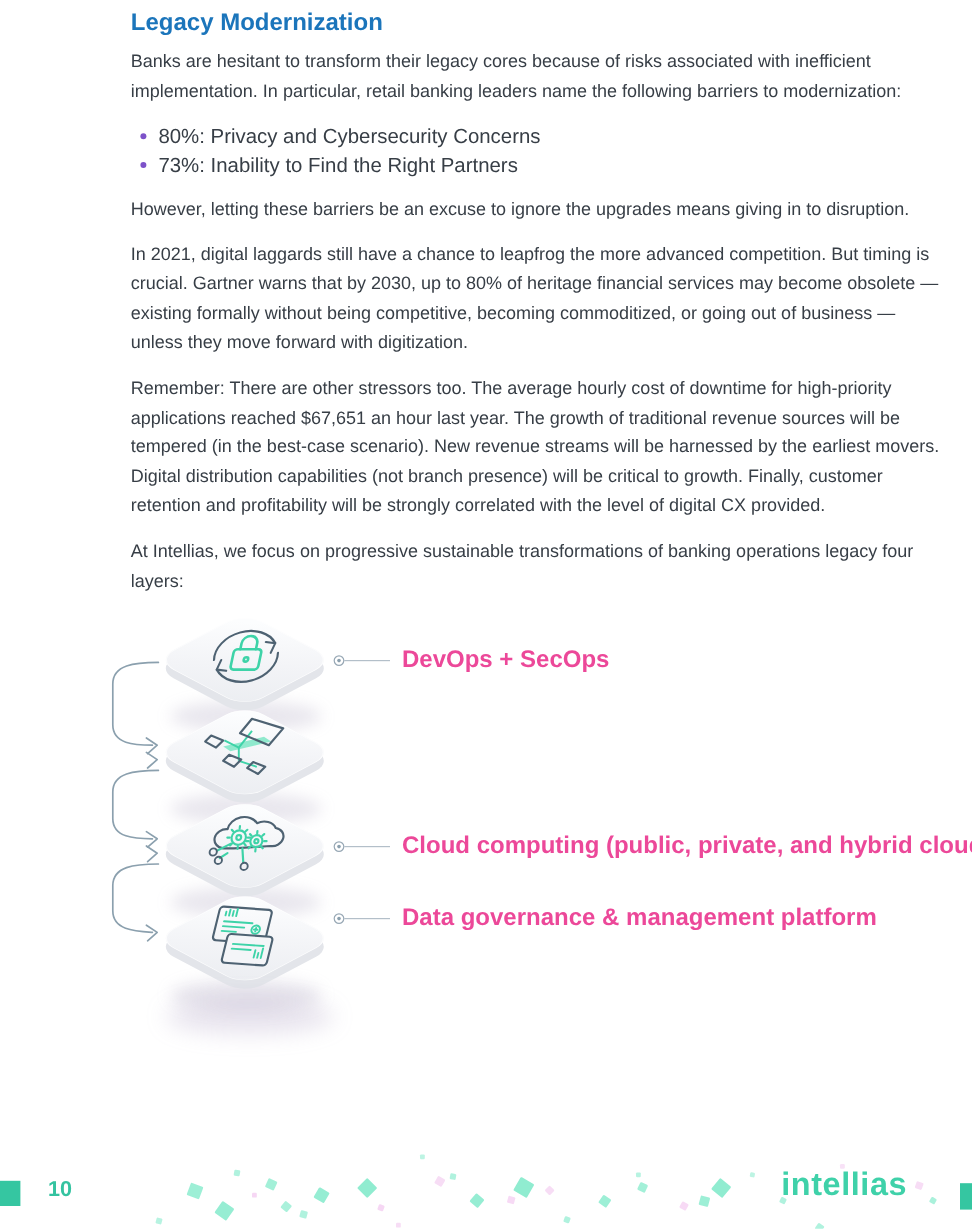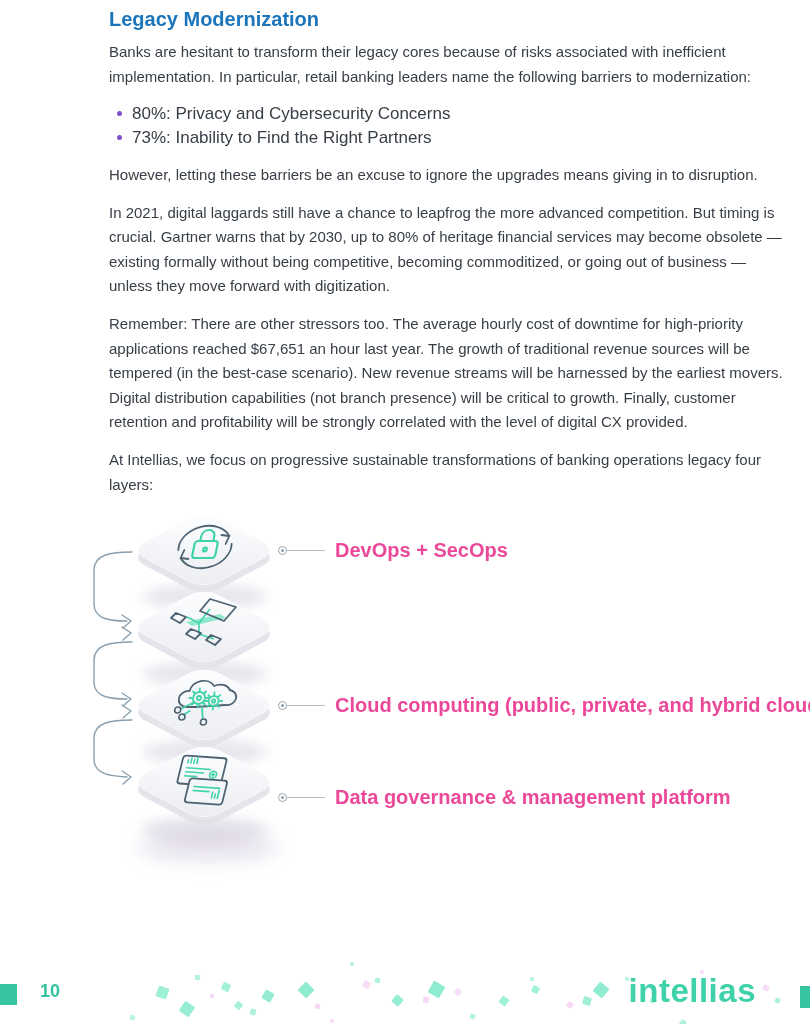--- a/index.html
+++ b/index.html
@@ -32,21 +32,21 @@
     background:rgba(150,132,178,0.22);filter:blur(9px);}
   .callout{position:absolute;display:flex;align-items:center;height:18px;}
   .ring{width:7px;height:7px;border:1px solid #98a8b5;border-radius:50%;position:relative;flex:0 0 auto;}
   .ring::after{content:"";position:absolute;left:2px;top:2px;width:3px;height:3px;border-radius:50%;background:#8ba0ae;}
   .cline{width:38px;height:1px;background:#b3bfc9;flex:0 0 auto;}
   .clabel{margin-left:10px;font-size:20px;font-weight:700;color:#ec4899;white-space:nowrap;}
   
   .corner-left{position:absolute;left:0;top:984px;width:17px;height:21px;background:#35c6a1;}
   .corner-right{position:absolute;left:800px;top:986px;width:10px;height:22px;background:#35c6a1;}
   .page-number{position:absolute;left:40px;top:981px;font-size:18px;font-weight:700;color:#34c3a0;}
-  .logo{position:absolute;right:54px;top:972px;font-size:33px;font-weight:700;color:#3fd1a9;letter-spacing:0.5px;}
+  .logo{position:absolute;right:54px;top:972px;font-size:27px;font-weight:700;color:#3fd1a9;letter-spacing:0.5px;}
   .confetti{position:absolute;border-radius:1px;}
 </style>
 </head>
 <body>
 
 <div class="page">
 
   <div class="content">
     <h1>Legacy Modernization</h1>
     <p>Banks are hesitant to transform their legacy cores because of risks associated with inefficient implementation. In particular, retail banking leaders name the following barriers to modernization:</p>
@@ -176,21 +176,21 @@
     <div class="callout" style="left:278px;top:61px">
       <span class="ring"></span>
         <span class="cline"></span>
       <span class="clabel">DevOps + SecOps</span>
     </div>
     <div class="callout" style="left:278px;top:216px">
       <span class="ring"></span>
         <span class="cline"></span>
       <span class="clabel">Cloud computing (public, private, and hybrid clouds)</span>
     </div>
-    <div class="callout" style="left:278px;top:308px">
+    <div class="callout" style="left:278px;top:276px">
       <span class="ring"></span>
         <span class="cline"></span>
       <span class="clabel">Data governance &amp; management platform</span>
     </div>
   </div>
 
   <div class="corner-left"></div>
   <div class="page-number">10</div>
   <div id="confetti-layer">
       <div class="confetti" style="position: absolute; left: 157px; top: 987px; width: 11px; height: 11px; background: rgb(124, 233, 200); opacity: 0.75; transform: rotate(20deg);"></div>

